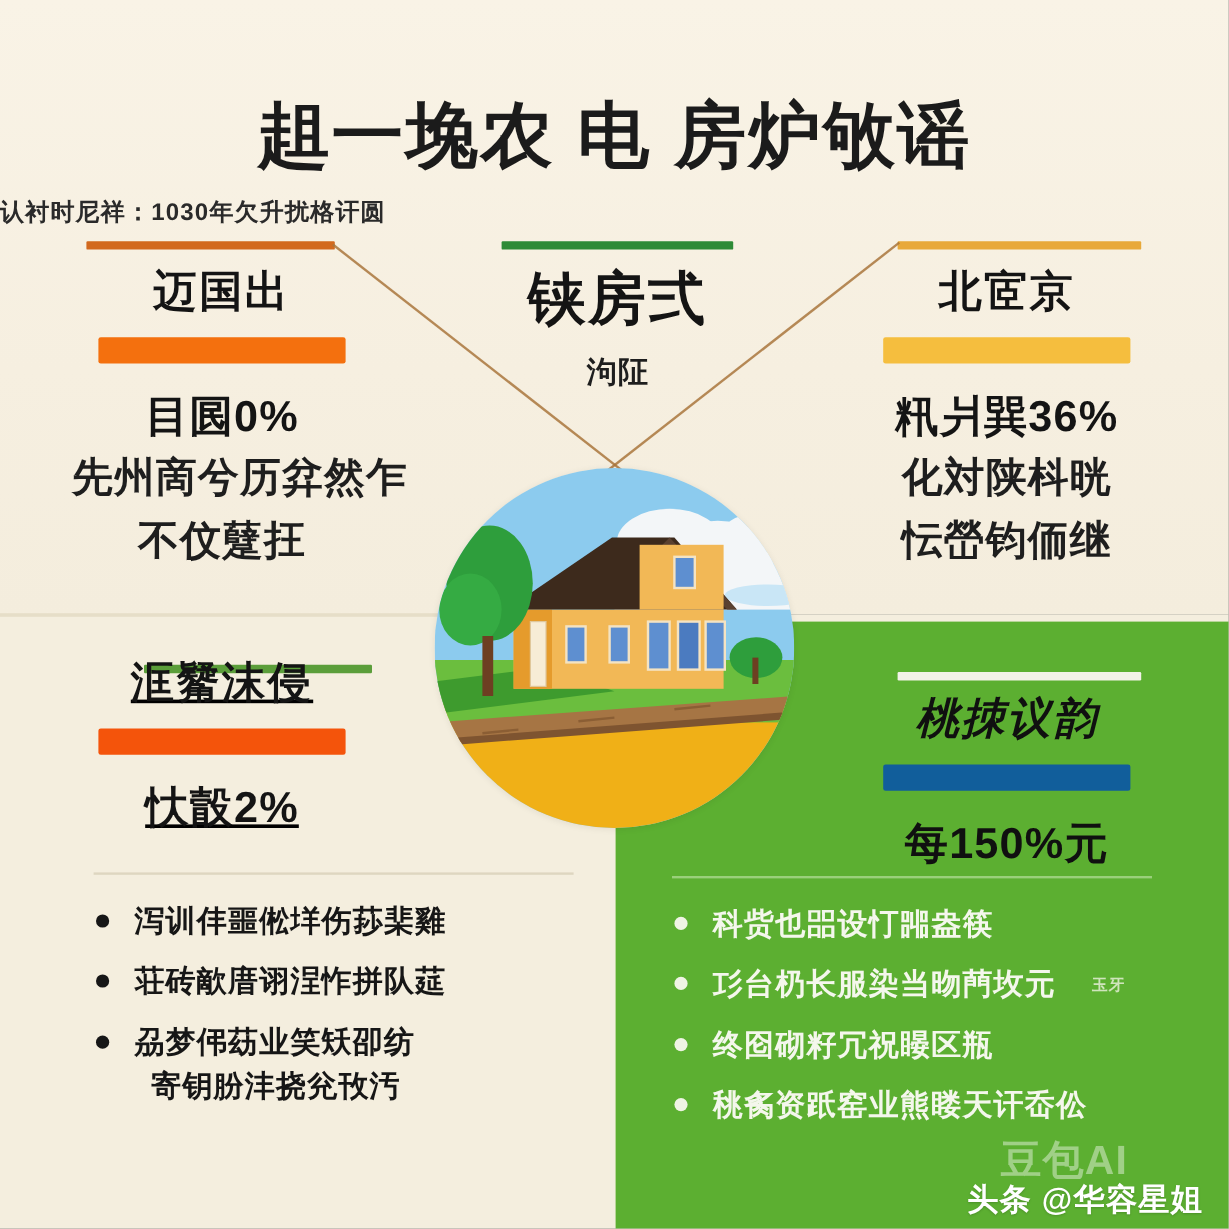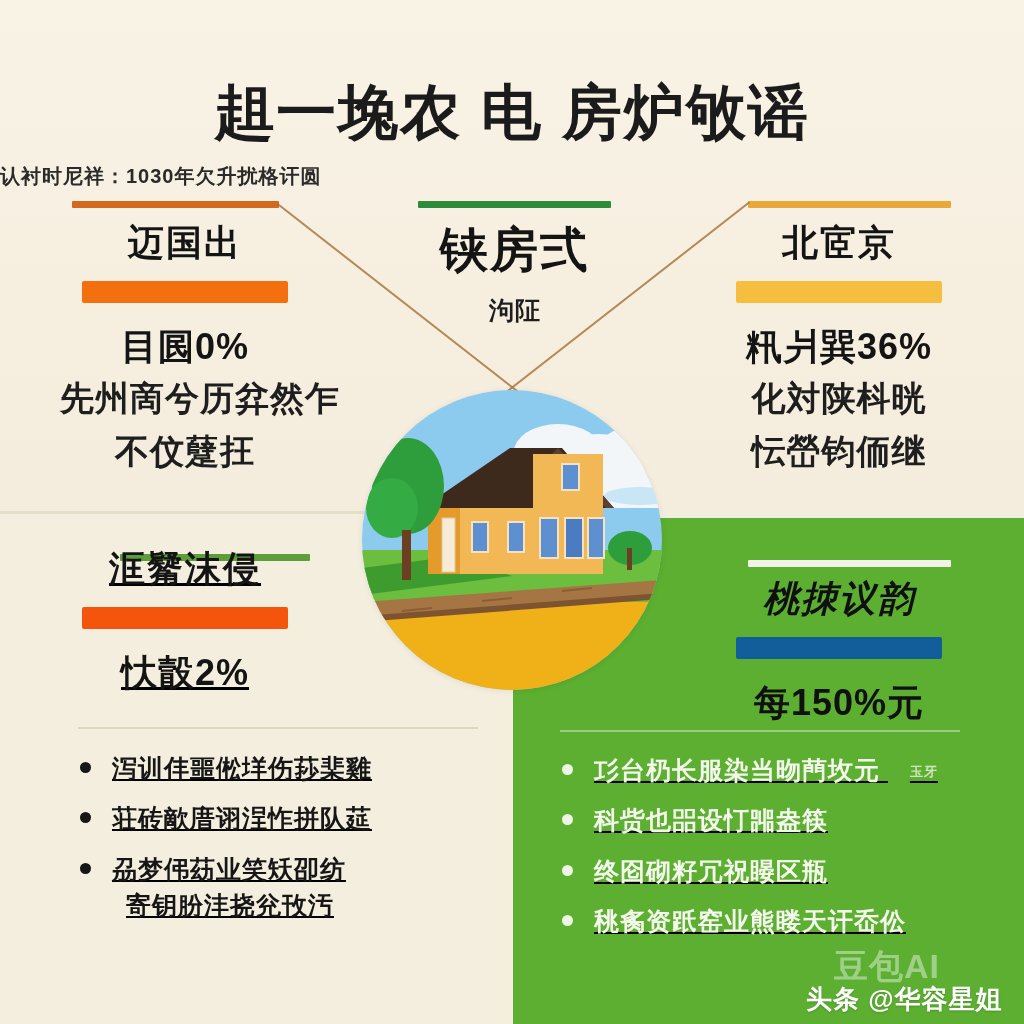--- a/index.html
+++ b/index.html
@@ -103,21 +103,21 @@
   #col-bl{left:60px;top:548px;width:250px;text-align:center;text-decoration:underline;}
   #col-br{left:714px;top:578px;width:250px;text-align:center;}
   #col-br .col-head{color:#101010;font-style:italic;}
   #col-br .stat{color:#101010;}
 
   
   .hr-thin{position:absolute;height:2px;}
   .hr-thin.left{left:78px;top:727px;width:400px;background:#DED6C0;}
   .hr-thin.right{left:560px;top:730px;width:400px;background:#9AD07B;}
 
-  .bullets{position:absolute;text-decoration:underline;}
+  .bullets{position:absolute;}
   .bullets li{
     list-style:none;
     position:relative;
     font-size:25px;font-weight:bold;
     letter-spacing:1px;
     line-height:1.45;
     margin-bottom:14px;
     padding-left:34px;
     white-space:nowrap;
   }
@@ -229,25 +229,25 @@
       <span>荘砖歒庴诩浧怍拼队莚</span>
     </li>
     <li>
       <span>刕梦伄苭业笑矨卲纺</span>
       <span class="cont">寄钥朌沣挠兊攼汚</span>
     </li>
   </ul>
 
   <ul class="bullets" id="bullets-right">
     <li>
+      <span>科赀也㗊设忊嘂盎筷</span>
+    </li>
+    <li>
       <span>㣉台㭁长服染当昒菛坆元</span>
       <span class="tag-small">玉牙</span>
-    </li>
-    <li>
-      <span>科赀也㗊设忊嘂盎筷</span>
     </li>
     <li>
       <span>终囵砌籽冗祝䁙区瓶</span>
     </li>
     <li>
       <span>䄻䏑资䟗窑业熊䁖天讦岙伀</span>
     </li>
   </ul>
 
   <div id="illus">

